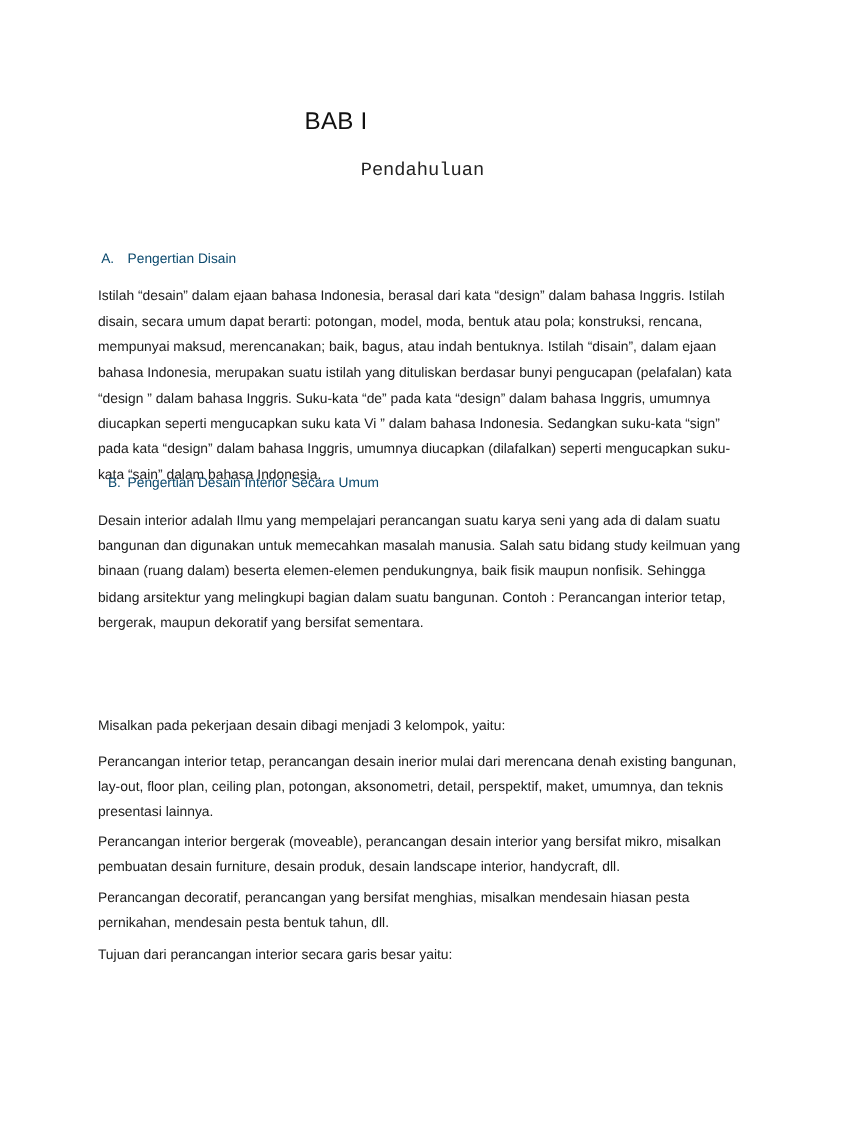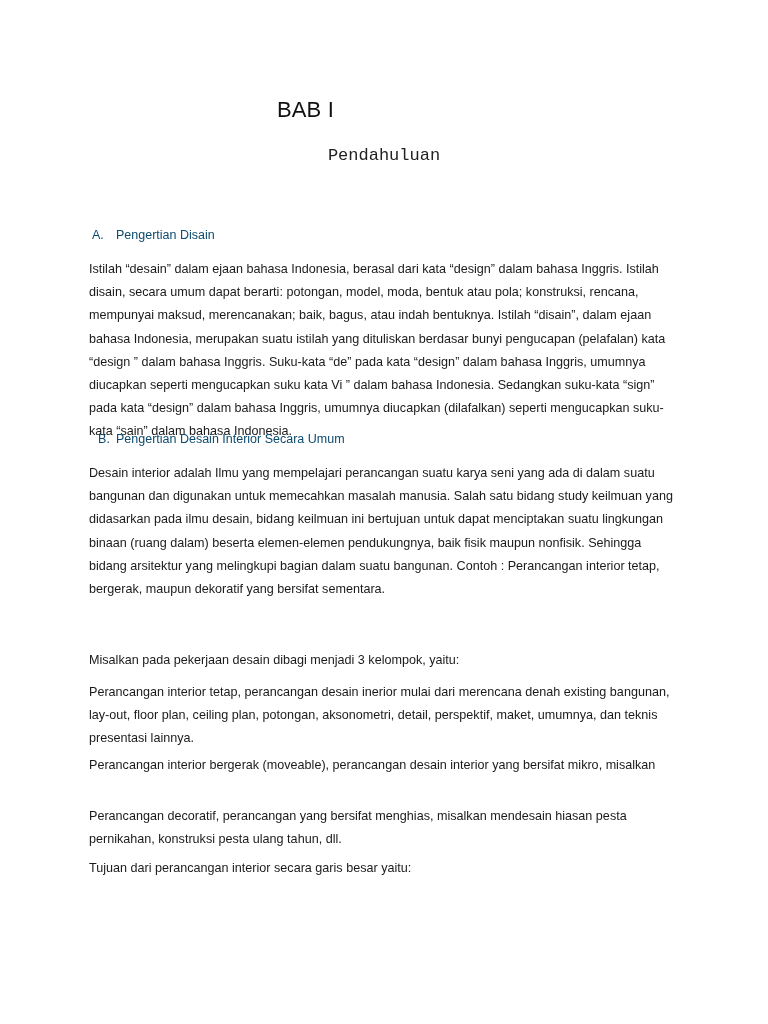--- a/index.html
+++ b/index.html
@@ -90,42 +90,42 @@
     <span class="line">kata “sain” dalam bahasa Indonesia.</span>
   </div>
 
   <div class="heading" style="top:432px;text-align:center;">
     <span class="marker">B.</span><span>Pengertian Desain Interior Secara Umum</span>
   </div>
 
   <div class="para" style="top:462px;">
     <span class="line">Desain interior adalah Ilmu yang mempelajari perancangan suatu karya seni yang ada di dalam suatu</span>
     <span class="line">bangunan dan digunakan untuk memecahkan masalah manusia. Salah satu bidang study keilmuan yang</span>
-    <span class="line">didasarkan pada ilmu desain, bidang keilmuan ini bertujuan untuk dapat menciptakan suatu lingkungan</span>
     <span class="line">binaan (ruang dalam) beserta elemen-elemen pendukungnya, baik fisik maupun nonfisik. Sehingga</span>
     <span class="line">bidang arsitektur yang melingkupi bagian dalam suatu bangunan. Contoh : Perancangan interior tetap,</span>
     <span class="line">bergerak, maupun dekoratif yang bersifat sementara.</span>
   </div>
 
   <div class="para" style="top:649px;">
     <span class="line">Misalkan pada pekerjaan desain dibagi menjadi 3 kelompok, yaitu:</span>
   </div>
 
   <div class="para" style="top:681px;">
     <span class="line">Perancangan interior tetap, perancangan desain inerior mulai dari merencana denah existing bangunan,</span>
     <span class="line">lay-out, floor plan, ceiling plan, potongan, aksonometri, detail, perspektif, maket, umumnya, dan teknis</span>
     <span class="line">presentasi lainnya.</span>
   </div>
 
   <div class="para" style="top:754px;">
     <span class="line">Perancangan interior bergerak (moveable), perancangan desain interior yang bersifat mikro, misalkan</span>
+    <span class="line">pembuatan desain furniture, desain produk, desain landscape interior, handycraft, dll.</span>
   </div>
 
   <div class="para" style="top:805px;">
     <span class="line">Perancangan decoratif, perancangan yang bersifat menghias, misalkan mendesain hiasan pesta</span>
-    <span class="line">pernikahan, konstruksi pesta ulang tahun, dll.</span>
+    <span class="line">pernikahan, mendesain pesta bentuk tahun, dll.</span>
   </div>
 
   <div class="para" style="top:857px;">
     <span class="line">Tujuan dari perancangan interior secara garis besar yaitu:</span>
   </div>
 
 </div>
 
 </body></html>

